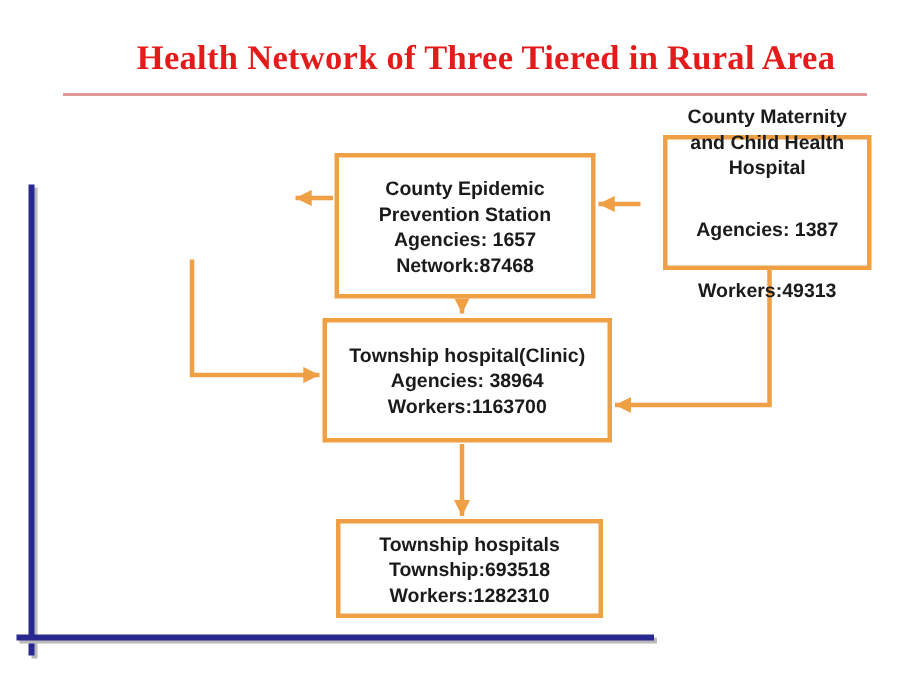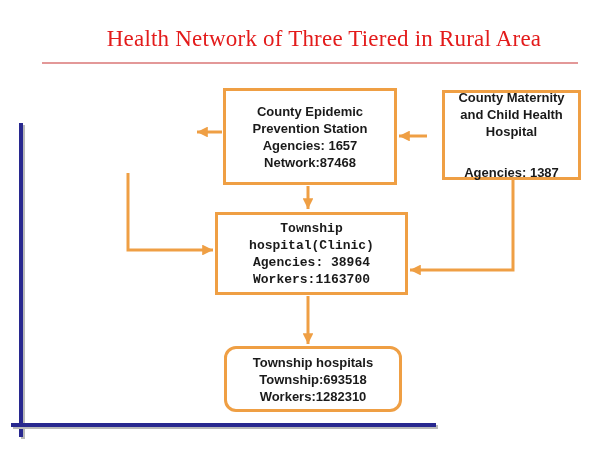--- a/index.html
+++ b/index.html
@@ -8,21 +8,21 @@
     width:616px;height:462px;
     background:#ffffff;
     overflow:hidden;
     font-family:"Liberation Sans", sans-serif;
   }
   .slide-title{
     position:absolute;
     left:56px;top:26px;width:536px;
     text-align:center;
     font-family:"Liberation Serif", serif;
-    font-weight:normal;
+    font-weight:bold;
     font-size:23px;
     color:#E31B1B;
     letter-spacing:0.2px;
     white-space:nowrap;
   }
   .title-underline{
     position:absolute;
     left:42px;top:62px;width:536px;height:2px;
     background:#E39898;
   }
@@ -36,24 +36,24 @@
     justify-content:center;
     align-items:center;
     text-align:center;
     font-weight:bold;
     font-size:13px;
     line-height:17px;
     color:#1a1a1a;
     padding:2px 2px;
   }
   #box-county-hospital   {left:55px;  top:102px; width:140px; height:71px;}
-  #box-epidemic-station  {left:223px; top:88px;  width:174px; height:97px;}
+  #box-epidemic-station  {left:223px; top:102px;  width:174px; height:97px;}
   #box-maternity-hospital{left:442px; top:90px;  width:139px; height:90px;gap:24px;}
-  #box-township-clinic   {left:215px; top:212px; width:193px; height:83px;font-family:Liberation Mono, monospace;}
-  #box-township-hospitals{left:224px; top:346px; width:178px; height:66px;border-radius:12px;}
+  #box-township-clinic   {left:215px; top:212px; width:193px; height:83px;}
+  #box-township-hospitals{left:224px; top:346px; width:178px; height:66px;}
   .arrow-layer{
     position:absolute;left:0;top:0;width:616px;height:462px;
     pointer-events:none;
   }
   .axis{
     position:absolute;
     background:#28288F;
     box-shadow:2px 2px 0 #b9b9b9;
   }
   .axis-v{left:19px; top:123px; width:4px; height:314px;}
@@ -89,20 +89,21 @@
 
   <div class="node" id="box-epidemic-station">
     <span>County Epidemic Prevention Station</span>
     <span>Agencies: 1657</span>
     <span>Network:87468</span>
   </div>
 
   <div class="node" id="box-maternity-hospital">
     <span>County Maternity and Child Health Hospital</span>
     <span>Agencies: 1387</span>
+    <span>Workers:49313</span>
   </div>
 
   <div class="node" id="box-township-clinic">
     <span>Township hospital(Clinic)</span>
     <span>Agencies: 38964</span>
     <span>Workers:1163700</span>
   </div>
 
   <div class="node" id="box-township-hospitals">
     <span>Township hospitals</span>

